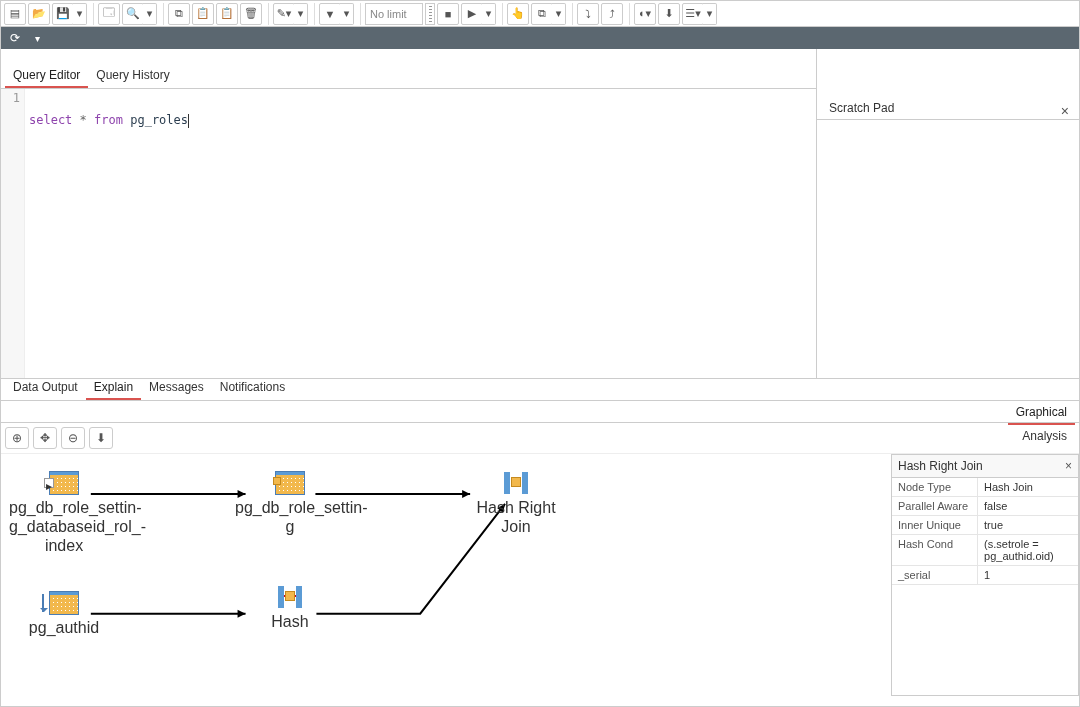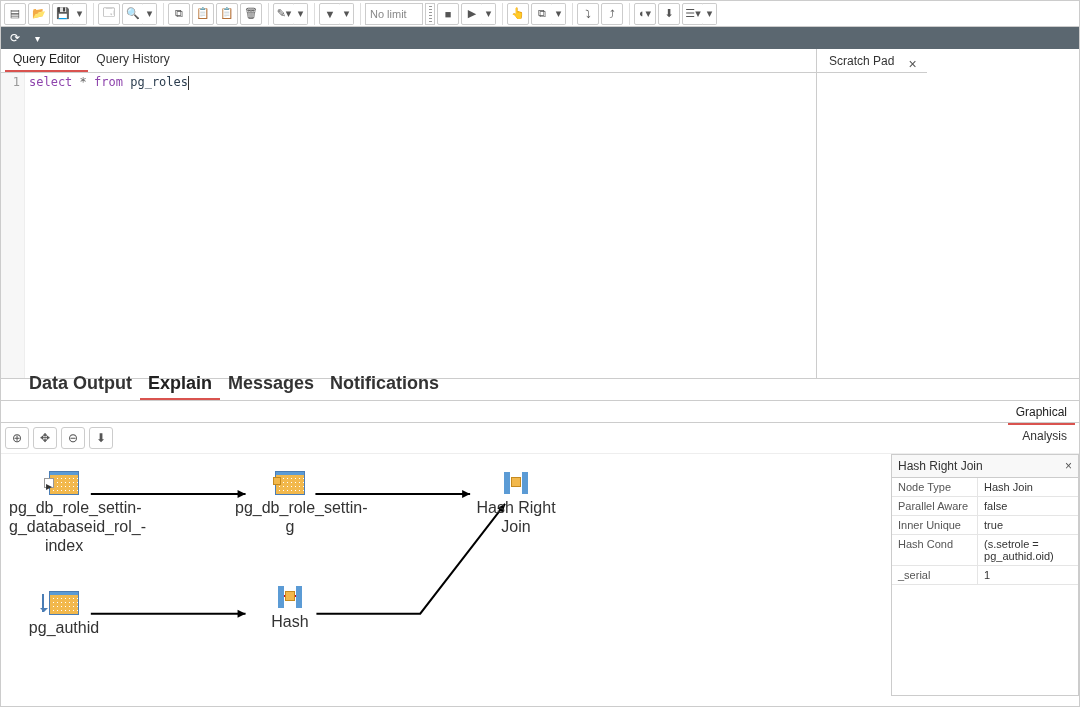--- a/index.html
+++ b/index.html
@@ -13,38 +13,38 @@
   .tb-drag { border: 1px solid #ccc; background: #fff; height: 22px; width: 10px; margin-right:2px; position:relative; }
   .tb-drag::before { content:""; position:absolute; left:3px; top:2px; bottom:2px; width:3px; background: repeating-linear-gradient(#999 0 1px, transparent 1px 3px); }
 
   .conn-bar { background: #5b6770; color: #fff; height: 22px; display: flex; align-items: center; padding: 0 4px; font-size: 12px; }
   .conn-icon { width: 20px; height: 18px; display:inline-flex; align-items:center; justify-content:center; margin-right:4px; }
   .conn-text { flex: 1; }
   .conn-dd { margin-left: 6px; font-size:10px; }
 
   .upper { display: flex; height: 330px; border-bottom: 1px solid #ccc; }
   .editor-panel { flex: 1; border-right: 1px solid #ccc; display:flex; flex-direction:column; }
-  .scratchpad { width: 262px; display:flex; flex-direction:row; }
-
-  .tabs { display: flex; border-bottom: 1px solid #ccc; height: 24px; align-items: flex-end; padding: 0 4px; font-size: 12px; }
+  .scratchpad { width: 262px; display:flex; flex-direction:column;margin-top:31px; }
+
+  .tabs { display: flex; border-bottom: 1px solid #ccc; height: 40px; align-items: flex-end; padding: 0 4px; font-size: 12px; }
   .tab { padding: 4px 8px; cursor: pointer; color: #333; border-bottom: 2px solid transparent; }
   .tab.active { border-bottom: 2px solid #d9534f; color:#222; }
   .tab-close { margin-left:auto; padding: 0 6px; cursor:pointer; color:#555; font-size:14px; }
 
   .code-area { flex:1; display:flex; font-family: "Menlo","Consolas",monospace; font-size:12px; }
   .gutter { width: 24px; background:#f7f7f7; border-right:1px solid #eee; text-align:right; color:#999; padding: 2px 4px 0 0; }
-  .code { flex:1; padding: 2px 4px; white-space: pre; }
+  .code { flex:1; padding: 2px 4px; white-space: pre; margin-top: 22px; }
   .kw-select { color:#8e44ad; }
   .kw-from   { color:#8e44ad; }
   .kw-star   { color:#666; }
   .kw-ident  { color:#2c3e50; }
   .cursor { display:inline-block; width:0; border-right:1px solid #333; height:14px; vertical-align:middle; }
 
   .lower { height: 327px; display:flex; flex-direction:column; }
-  .sub-tabs { display:flex; border-bottom:1px solid #ccc; height:22px; align-items:flex-end; padding:0 20px; font-size:18px;font-weight:bold; }
+  .sub-tabs { display:flex; border-bottom:1px solid #ccc; height:22px; align-items:flex-end; padding:0 4px; font-size:12px; }
   .sub-sub-tabs { display:flex; border-bottom:1px solid #ccc; height:22px; align-items:flex-end; padding:0 4px; font-size:12px;flex-direction:column; }
   .zoom-bar { display:flex; gap:4px; padding:4px; border-bottom:1px solid #eee; }
   .zoom-btn { width:24px; height:22px; border:1px solid #ccc; border-radius:3px; background:#fff; display:flex; align-items:center; justify-content:center; cursor:pointer; font-size:12px; color:#555;}
 
   .explain-area { flex:1; position:relative; overflow:hidden; }
   .canvas { position:absolute; inset:0; }
   .node { position:absolute; text-align:center; width:110px; }
   .node-icon { width:28px; height:22px; margin:0 auto 4px; position:relative; }
   .node-label { font-size:16px; color:#333; line-height:1.2; }
   .tbl-grid { width:100%; height:100%; background:

